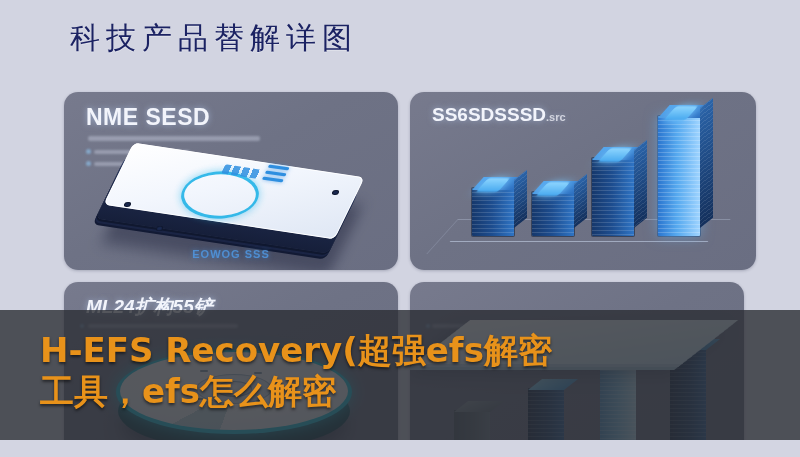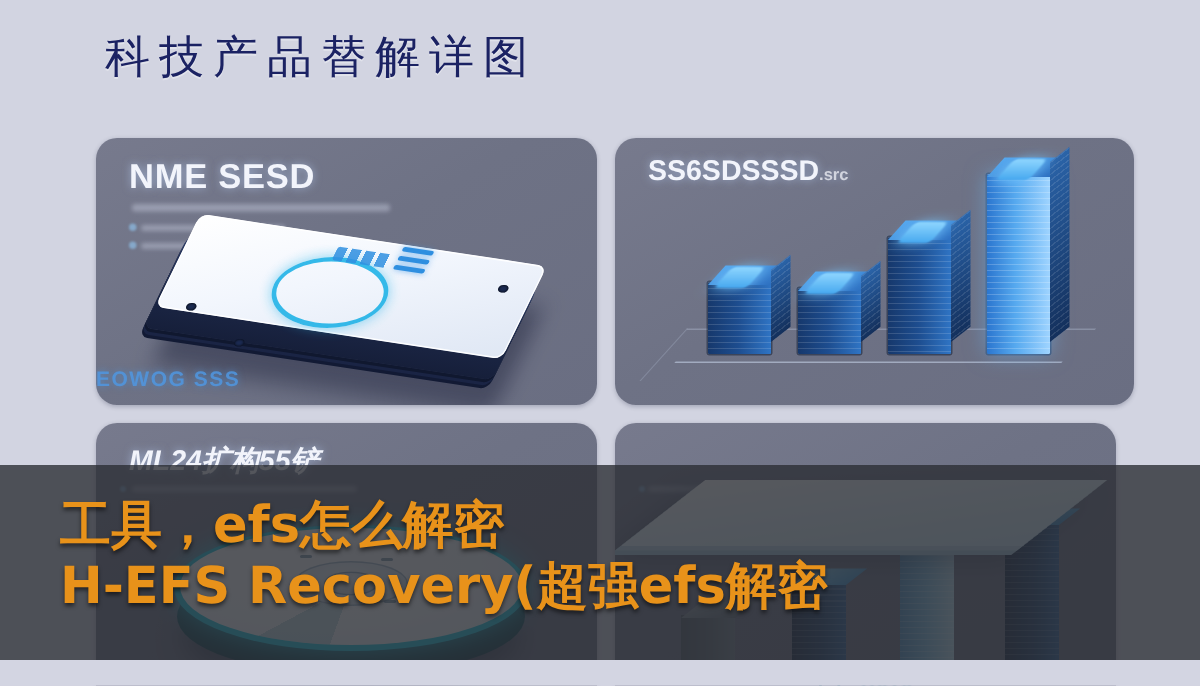--- a/index.html
+++ b/index.html
@@ -87,22 +87,22 @@
   .ssd-bars i{display:block;height:3px;background:#2f8fe0;border-radius:2px;margin-bottom:3px;box-shadow:0 0 4px rgba(60,150,230,.7);}
   .ssd-logo{
     position:absolute;left:128px;top:19px;width:38px;height:9px;
     transform:skewX(-26deg) skewY(8deg);
     background:repeating-linear-gradient(90deg,#2f8fe0 0 7px,transparent 7px 10px);
     opacity:.85;border-radius:2px;
   }
   .screw{position:absolute;width:7px;height:5px;border-radius:50%;background:#1b2a52;transform:skewX(-26deg) skewY(8deg);box-shadow:inset 0 0 2px #000;}
 
   .watermark{
-    position:absolute;left:0;right:0;
-    font-size:14px;font-weight:800;letter-spacing:1px;
+    position:absolute;left:0;right:0;text-align:center;
+    font-size:11px;font-weight:800;letter-spacing:1px;
     color:rgba(80,150,225,.85);
     text-shadow:0 0 5px rgba(70,150,230,.6);
     filter:blur(.4px);
   }
 
   
   .chart3d{position:absolute;left:26px;top:34px;width:288px;height:132px;}
   .floor{
     position:absolute;left:6px;bottom:4px;width:272px;height:34px;
     border-top:1px solid rgba(205,218,240,.5);
@@ -332,18 +332,18 @@
           <path d="M5 12 H18 L13 3 H8 Q4 3 3 7 Q2 10 5 12 Z" fill="none" stroke="#1d6f83" stroke-width="1.6" stroke-linejoin="round"></path>
         </svg>
         <span class="cl-txt">DATA</span>
       </div>
     </div>
 
   </div>
 
   <div class="overlay"></div>
   <div class="ov-title">
+    <div>H-EFS Recovery(超强efs解密</div>
     <div>工具，efs怎么解密</div>
-    <div>H-EFS Recovery(超强efs解密</div>
   </div>
   <div class="bottom-strip"></div>
 
 </div>
 
 </body></html>

